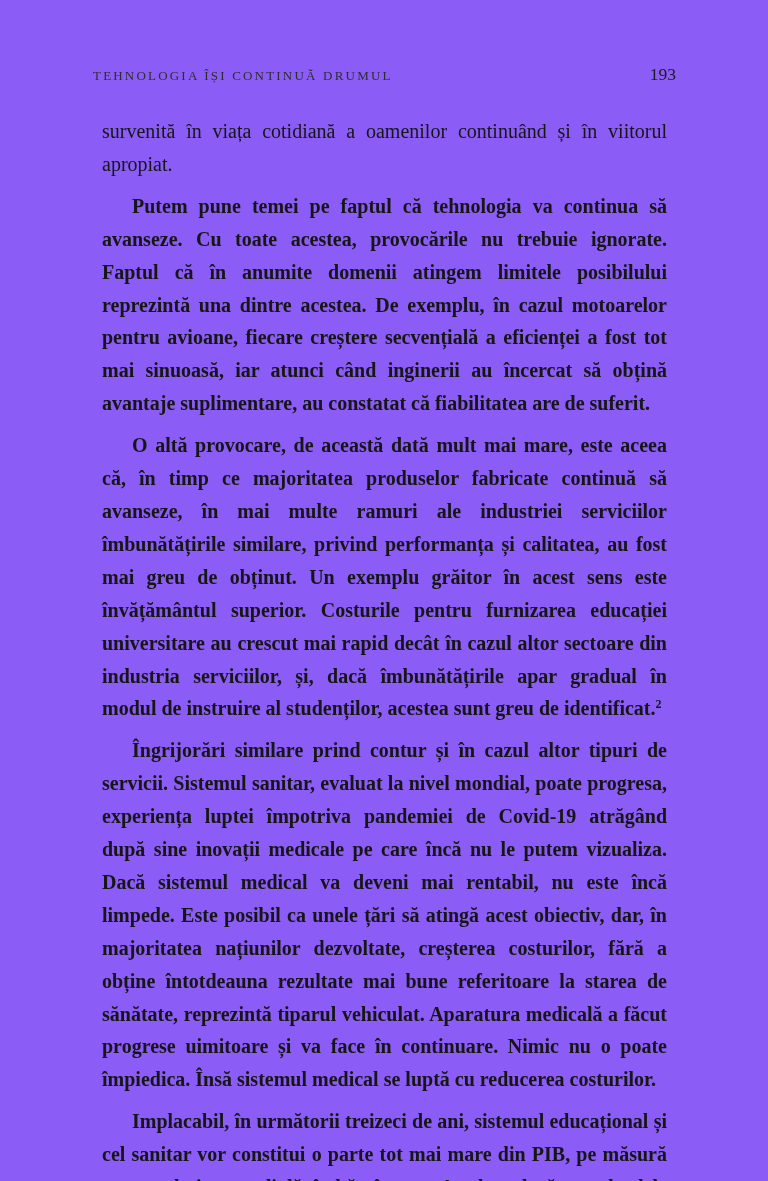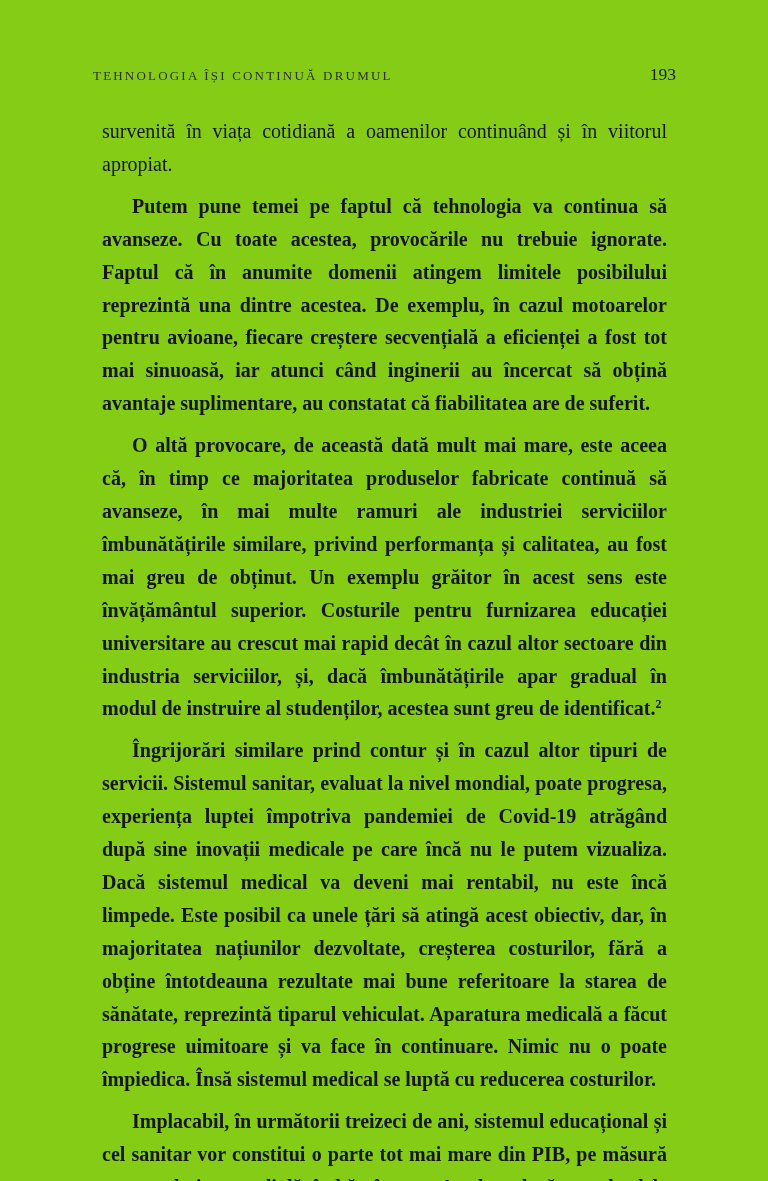--- a/index.html
+++ b/index.html
@@ -10,21 +10,21 @@
   body {
     width: 768px;
     height: 1181px;
     overflow: hidden;
   }
   .page {
     box-sizing: border-box;
     width: 768px;
     height: 1181px;
     padding: 64px 92px 0 93px;
-    background: #84cc16;
+    background: #8b5cf6;
     color: #1c1c1c;
     font-family: "Liberation Serif", "DejaVu Serif", serif;
   }
   .page-header {
     display: flex;
     justify-content: space-between;
     align-items: baseline;
     margin-bottom: 30px;
   }
   .running-title {

